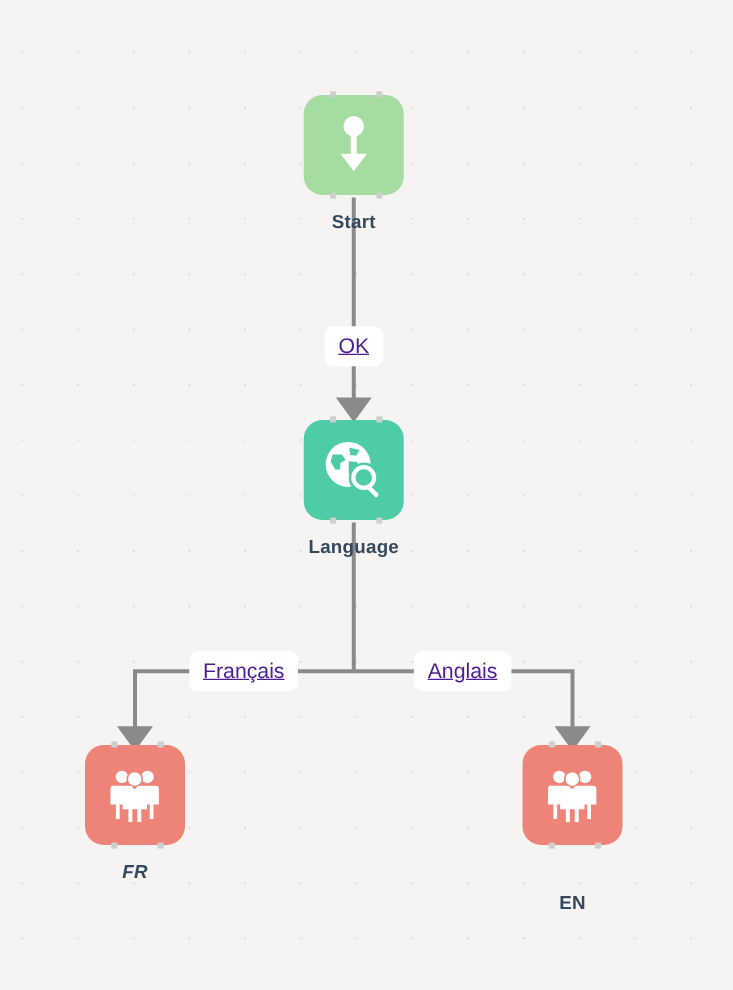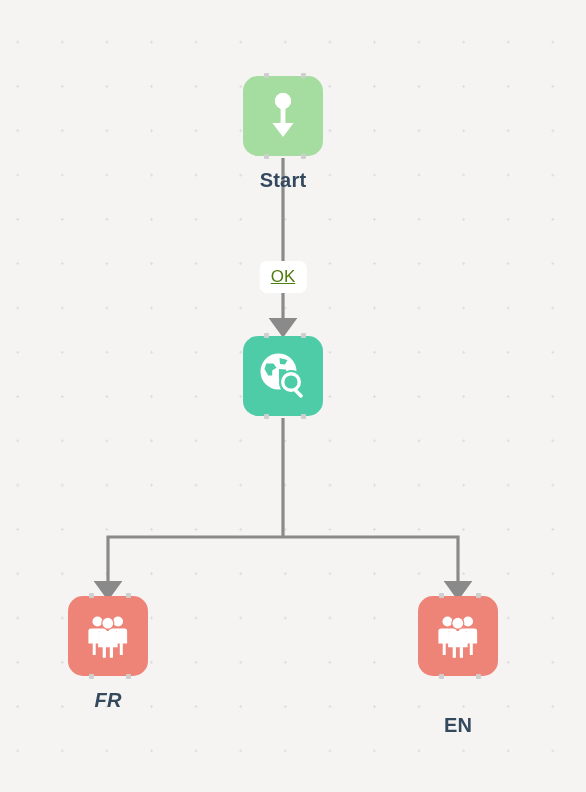--- a/index.html
+++ b/index.html
@@ -45,42 +45,42 @@
     display: flex;
     align-items: center;
     justify-content: center;
     box-sizing: border-box;
   }
   .node svg { display: block; }
 
   .node-label {
     position: absolute;
     text-align: left;
-    font-size: 20px;
+    font-size: 15px;
     font-weight: bold;
     color: #34495e;
     letter-spacing: 0.2px;
     white-space: nowrap;
     transform: translateX(-50%);
   }
 
   
   .handle {
     position: absolute;
     width: 5px;
     height: 5px;
     background: #cfcfcd;
     border-radius: 1px;
   }
 
   
   .edge-chip {
     position: absolute;
     background: #ffffff;
-    color: #4d7c0f;
+    color: #4c1d95;
     font-size: 17px;
     line-height: 1;
     padding: 7px 11px 8px 11px;
     border-radius: 7px;
     white-space: nowrap;
     transform: translate(-50%, -50%);
     font-family: "Liberation Sans", sans-serif;
     text-decoration: underline;
   }
 </style>
@@ -108,21 +108,23 @@
       <path d="M283,537 L108,537 L108,588" stroke="#8a8a8a" stroke-width="3.2" fill="none" marker-end="url(#arrow)"></path>
     </g>
 
     <g>
       <path d="M283,537 L458,537 L458,588" stroke="#8a8a8a" stroke-width="3.2" fill="none" marker-end="url(#arrow)"></path>
     </g>
   </svg>
 
   <div class="edge-chip" style="left:283px; top:277px;">OK</div>
 
-
+  <div class="edge-chip" style="left:195px; top:537px;">Français</div>
+
+  <div class="edge-chip" style="left:370px; top:537px;">Anglais</div>
 
   <div class="node" style="left:243px; top:76px; background:#a5dca0;">
     <span>
       <svg width="34" height="48" viewBox="0 0 34 48" xmlns="http://www.w3.org/2000/svg">
         <circle cx="17" cy="9" r="8.2" fill="#ffffff"></circle>
         <rect x="14.6" y="9" width="4.8" height="25" fill="#ffffff"></rect>
         <path d="M6.4,31 L27.6,31 L17,45 z" fill="#ffffff"></path>
       </svg>
     </span>
   </div>
@@ -147,20 +149,21 @@
         <circle cx="33.0" cy="31.0" r="8.3" fill="none" stroke="#ffffff" stroke-width="3.4"></circle>
 
         <rect x="38.3" y="36.3" width="3.6" height="11.5" rx="1.6" fill="#ffffff" transform="rotate(-45 40.1 42.0)"></rect>
       </svg>
     </span>
   </div>
   <div class="handle" style="left:264px; top:333px;"></div>
   <div class="handle" style="left:301px; top:333px;"></div>
   <div class="handle" style="left:264px; top:414px;"></div>
   <div class="handle" style="left:301px; top:414px;"></div>
+  <div class="node-label" style="left:283px; top:429px;">Language</div>
 
   <div class="node" style="left:68px; top:596px; background:#ee8478;">
     <span>
       <svg width="48" height="44" viewBox="0 0 48 44" xmlns="http://www.w3.org/2000/svg">
 
         <circle cx="13.5" cy="7.5" r="5.0" fill="#ffffff"></circle>
         <path d="M7.0,14.5 h13 a2.6,2.6 0 0 1 2.6,2.6 v12.5 h-4.3 v11.5 h-3.0 v-11.5 h-3.6 v11.5 h-3.0 v-11.5 h-4.3 v-12.5 a2.6,2.6 0 0 1 2.6,-2.6 z" fill="#ffffff"></path>
 
         <circle cx="34.0" cy="7.5" r="5.0" fill="#ffffff"></circle>
         <path d="M27.5,14.5 h13 a2.6,2.6 0 0 1 2.6,2.6 v12.5 h-4.3 v11.5 h-3.0 v-11.5 h-3.6 v11.5 h-3.0 v-11.5 h-4.3 v-12.5 a2.6,2.6 0 0 1 2.6,-2.6 z" fill="#ffffff"></path>

